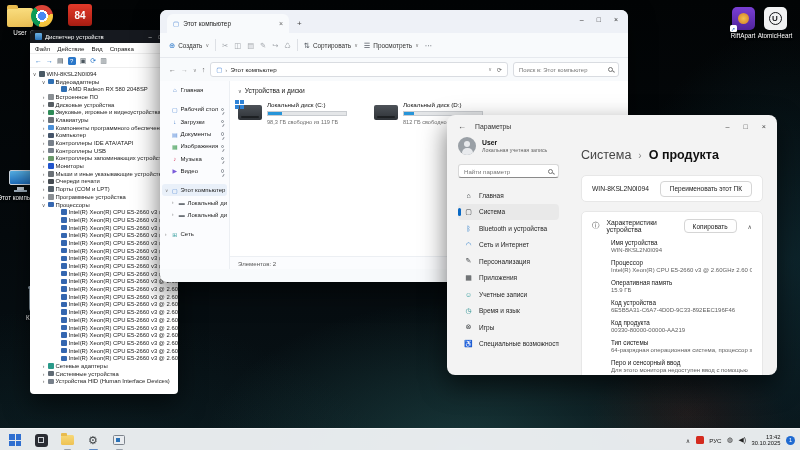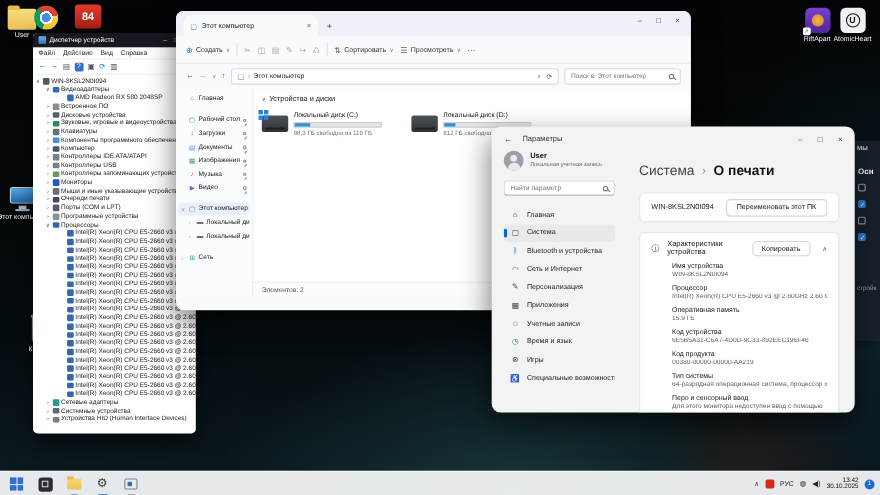--- a/index.html
+++ b/index.html
@@ -761,21 +761,21 @@
             <div class="snav">
               <span class="g" style="color: rgb(10, 105, 196);">♿</span>
               <span>Специальные возможности</span>
             </div>
           </div>
       </div>
       <div class="set-main">
         <div class="crumb">
           <span>Система</span>
           <span class="sep">›</span>
-          <span class="cur">О печати</span>
+          <span class="cur">О продукта</span>
         </div>
         <div class="namecard">
           <span>WIN-8KSL2N0I094</span>
           <span class="btn">Переименовать этот ПК</span>
         </div>
         <div class="speccard">
           <div class="spechdr">
             <span class="info">ⓘ</span>
             <span class="t">Характеристики устройства</span>
             <span class="btn" style="padding:2.5px 8px;">Копировать</span>
@@ -816,32 +816,20 @@
               <div class="frow">
                 <div class="flabel">Перо и сенсорный ввод</div>
                 <div class="fvalue">Для этого монитора недоступен ввод с помощью</div>
               </div>
             </div>
         </div>
       </div>
     </div>
   </div>
 
-  <div class="pwin">
-    <span class="t1">мы</span>
-    <span class="t2">Осн</span>
-    <span class="checks">
-
-    <span class="cb off"></span>
-        <span class="cb on"></span>
-        <span class="cb off"></span>
-        <span class="cb on"></span>
-      </span>
-    <span class="t3">стройк</span>
-  </div>
 
   <div class="taskbar">
     <div class="tb-left">
       <span class="tbi">
           <span class="wl">
             <i></i>
             <i></i>
             <i></i>
             <i></i>
           </span>

